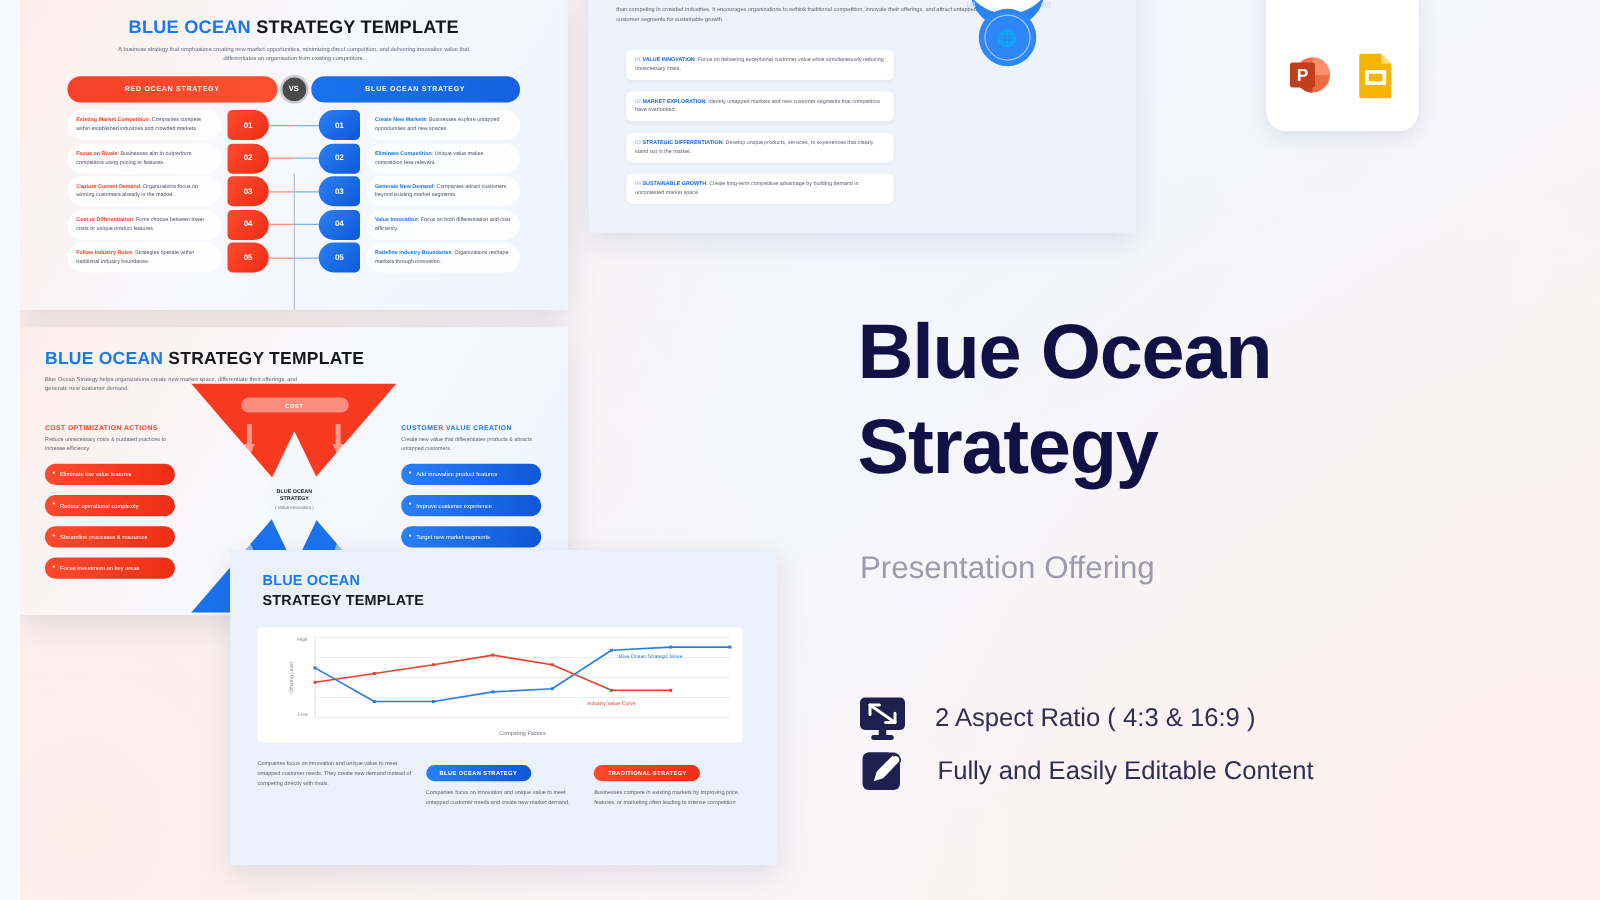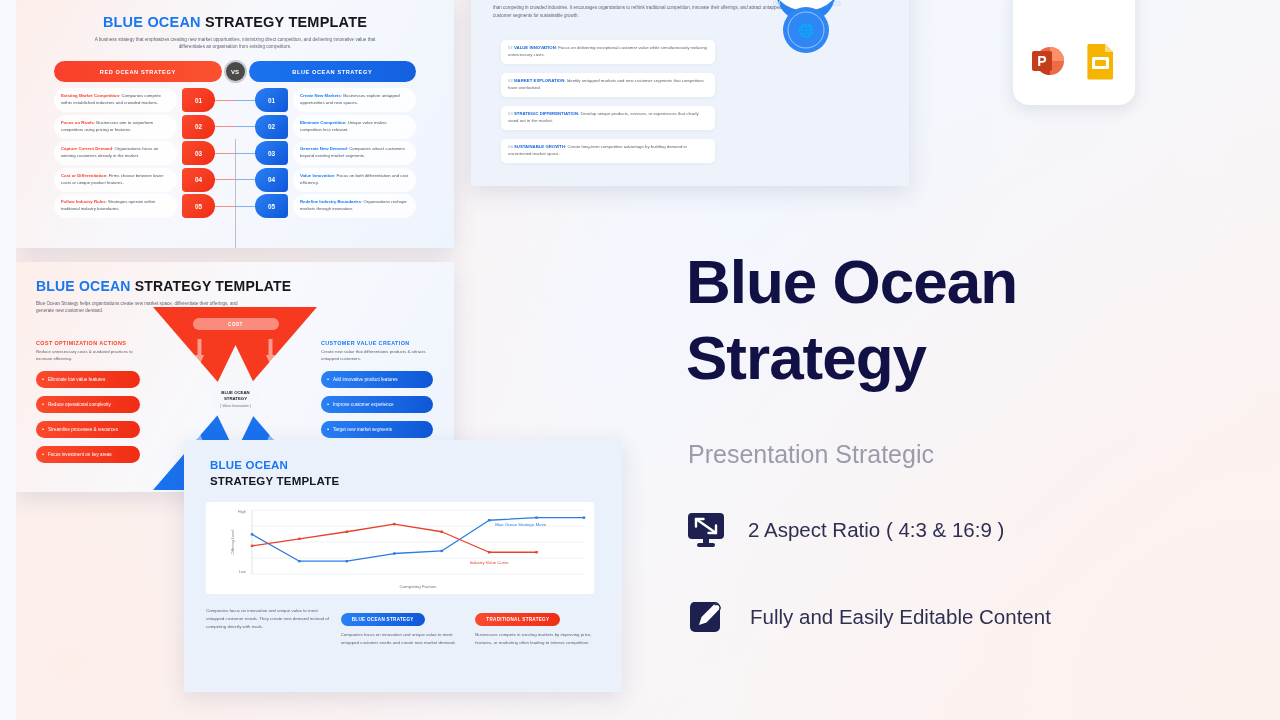--- a/index.html
+++ b/index.html
@@ -117,21 +117,21 @@
     display:inline-flex;align-items:center;padding:0 11px;letter-spacing:.3px;margin-bottom:5px;}
   .cap-badge.b{background:linear-gradient(90deg,#2a80f5,#0f57d8);}
   .cap-badge.r{background:linear-gradient(90deg,#fb4a2e,#ef2d14);}
   .cap-txt{font-size:4.4px;color:#5c6270;line-height:1.85;}
 
   
   .rtitle{position:absolute;left:670px;top:244px;width:560px;
     font-size:62px;font-weight:bold;line-height:1.22;color:#111145;letter-spacing:-1px;}
   .rsub{position:absolute;left:672px;top:440px;font-size:25px;color:#9b9bac;}
   .feat{position:absolute;left:670px;display:flex;align-items:center;gap:22px;}
-  #feat1{top:510px;} #feat2{top:597px;gap:24px;}
+  #feat1{top:555px;} #feat2{top:597px;gap:24px;}
   .feat .ico{width:40px;height:40px;flex:none;}
   .feat .ftxt{font-size:20.5px;color:#2f2f52;}
 
   
   .appbadge{position:absolute;left:997px;top:-18px;width:122px;height:103px;
     background:#fff;border-radius:16px;box-shadow:0 4px 16px rgba(40,55,100,.12);
     display:flex;align-items:flex-end;justify-content:center;gap:12px;padding-bottom:20px;}
 </style>
 </head>
 <body>
@@ -380,21 +380,21 @@
         </div>
         <div class="cap-col"><div class="cap-badge b">BLUE OCEAN STRATEGY</div><div class="cap-txt">Companies focus on innovation and unique value to meet untapped customer needs and create new market demand.</div></div>
         <div class="cap-col"><div class="cap-badge r">TRADITIONAL STRATEGY</div><div class="cap-txt">Businesses compete in existing markets by improving price, features, or marketing often leading to intense competition</div></div>
       </div>
   </div>
 
   <div class="rtitle">
     <span>Blue Ocean</span><br>
     <span>Strategy</span>
   </div>
-  <div class="rsub">Presentation Strategic</div>
+  <div class="rsub">Presentation Offering</div>
 
   <div class="feat" id="feat1">
     <span class="ico">
       <svg viewBox="0 0 40 40" width="40" height="40">
         <rect x="2" y="3" width="36" height="26" rx="4" fill="#1e2150"></rect>
         <rect x="17" y="29" width="6" height="5" fill="#1e2150"></rect>
         <rect x="11" y="33" width="18" height="4" rx="2" fill="#1e2150"></rect>
         <path d="M10 9 L30 23" stroke="#fff" stroke-width="2.4" stroke-linecap="round"></path>
         <path d="M10 9 L17.5 9 M10 9 L10 16.5" stroke="#fff" stroke-width="2.4" stroke-linecap="round"></path>
         <path d="M30 23 L22.5 23 M30 23 L30 15.5" stroke="#fff" stroke-width="2.4" stroke-linecap="round"></path>

